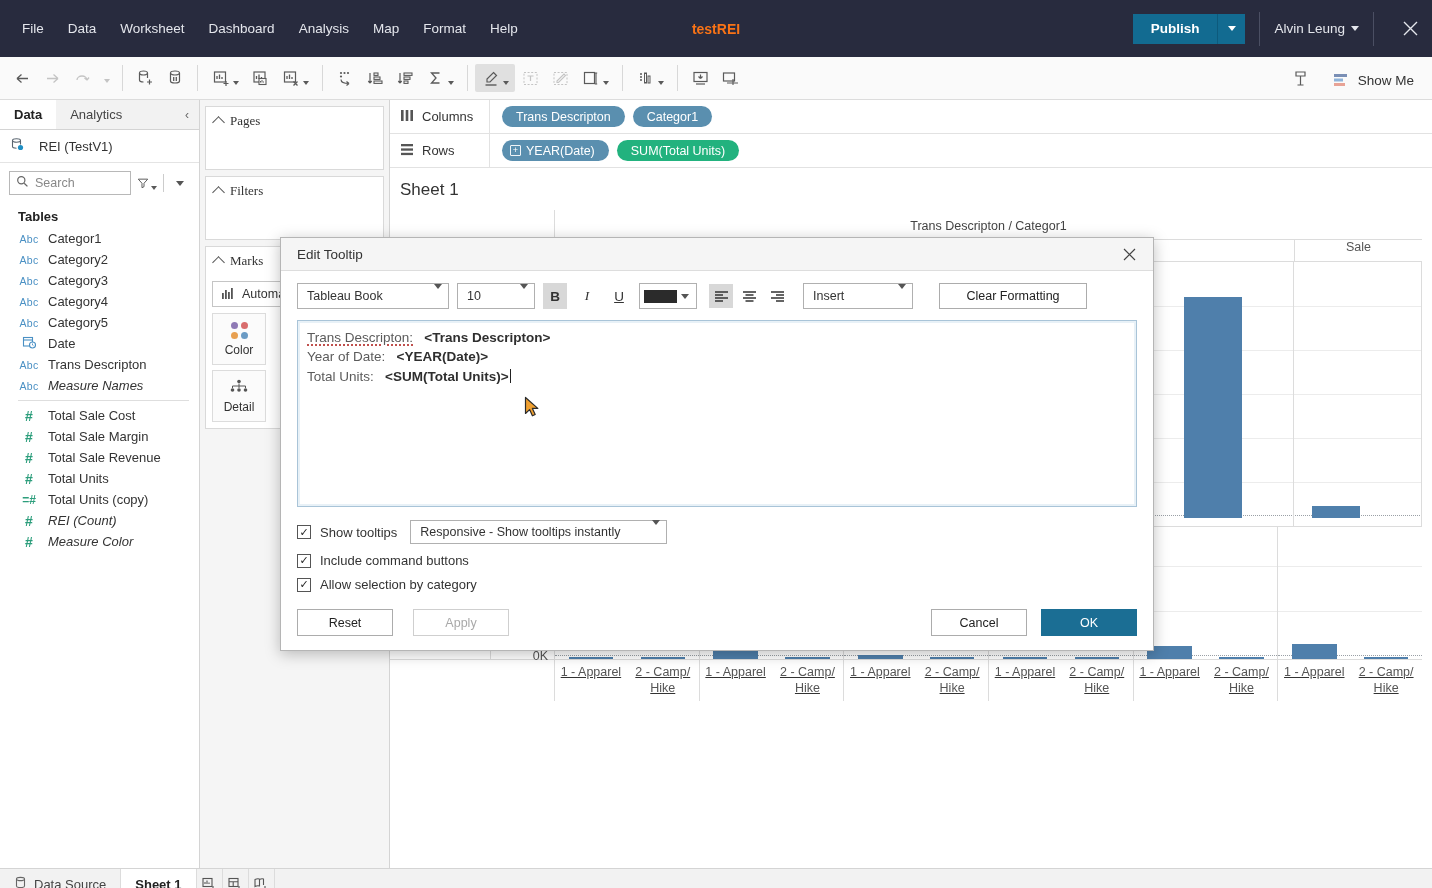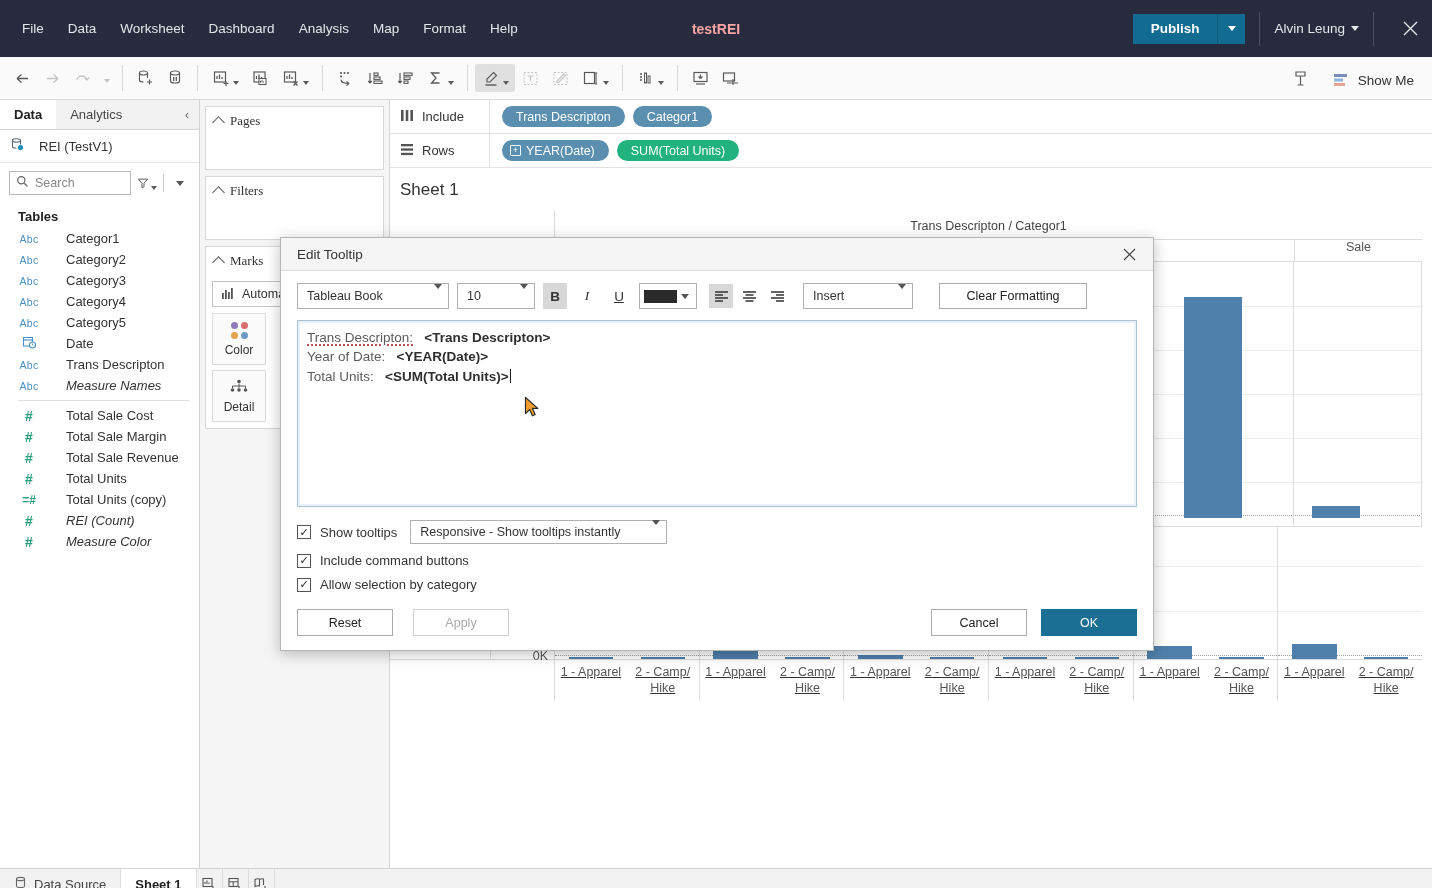--- a/index.html
+++ b/index.html
@@ -19,21 +19,21 @@
     height: 57px; background: #282b3e; color: #e8e9ee;
     display: flex; align-items: center; position: relative;
   }
   .menu-items { display: flex; align-items: center; padding-left: 10px; gap: 0px; }
   .menu-item {
     padding: 6px 12px; font-size: 13.5px; color: #e4e6ec; cursor: default;
     white-space: nowrap;
   }
   .app-title {
     position: absolute; left: 0; right: 0; text-align: center;
-    font-size: 14px; font-weight: bold; color: #fca5a5; pointer-events: none;
+    font-size: 14px; font-weight: bold; color: #f97316; pointer-events: none;
   }
   .menubar-right {
     position: absolute; right: 0; top: 0; height: 57px;
     display: flex; align-items: center; gap: 0;
   }
   .publish-btn {
     background: #126b91; color: #fff; border: none; height: 30px;
     padding: 0 18px; font-size: 13.5px; font-weight: bold;
     font-family: "Liberation Sans", sans-serif; cursor: pointer;
   }
@@ -120,21 +120,21 @@
   .icon-btn-sm {
     width: 20px; height: 22px; display: flex; align-items: center;
     justify-content: center; cursor: pointer; color: #555;
   }
   .vsep-light { width: 1px; height: 18px; background: #ccc; }
   .tables-hdr {
     font-weight: bold; font-size: 13px; padding: 6px 0 4px 18px; color: #222;
   }
   .field-list { padding-bottom: 6px; overflow: hidden; }
   .field {
-    display: flex; align-items: center; gap: 26px; padding: 1.5px 0 1.5px 18px;
+    display: flex; align-items: center; gap: 8px; padding: 1.5px 0 1.5px 18px;
     font-size: 13px; cursor: pointer; height: 21px;
   }
   .ficon { width: 22px; text-align: center; flex-shrink: 0; }
   .ficon-abc { color: #4a90c4; font-size: 10.5px; letter-spacing: .3px; }
   .ficon-hash { color: #2d9e7c; font-size: 14px; font-weight: bold; }
   .fname { color: #333; }
   .fname.italic { font-style: italic; }
   .fdivider { height: 1px; background: #dedede; margin: 4px 10px 4px 18px; }
 
   
@@ -724,21 +724,21 @@
   <div class="view">
     <div class="shelf-row">
       <div class="shelf-label">
         <span>
           <svg width="14" height="13" viewBox="0 0 14 13">
               <rect x="1" y="1" width="2.6" height="11" fill="#555"></rect>
               <rect x="5.7" y="1" width="2.6" height="11" fill="#555"></rect>
               <rect x="10.4" y="1" width="2.6" height="11" fill="#555"></rect>
             </svg>
         </span>
-        <span>Include</span>
+        <span>Columns</span>
       </div>
       <div class="shelf-pills">
         <div class="pill blue">
           <span>Trans Descripton</span>
         </div>
         <div class="pill blue">
           <span>Categor1</span>
         </div>
       </div>
     </div>

